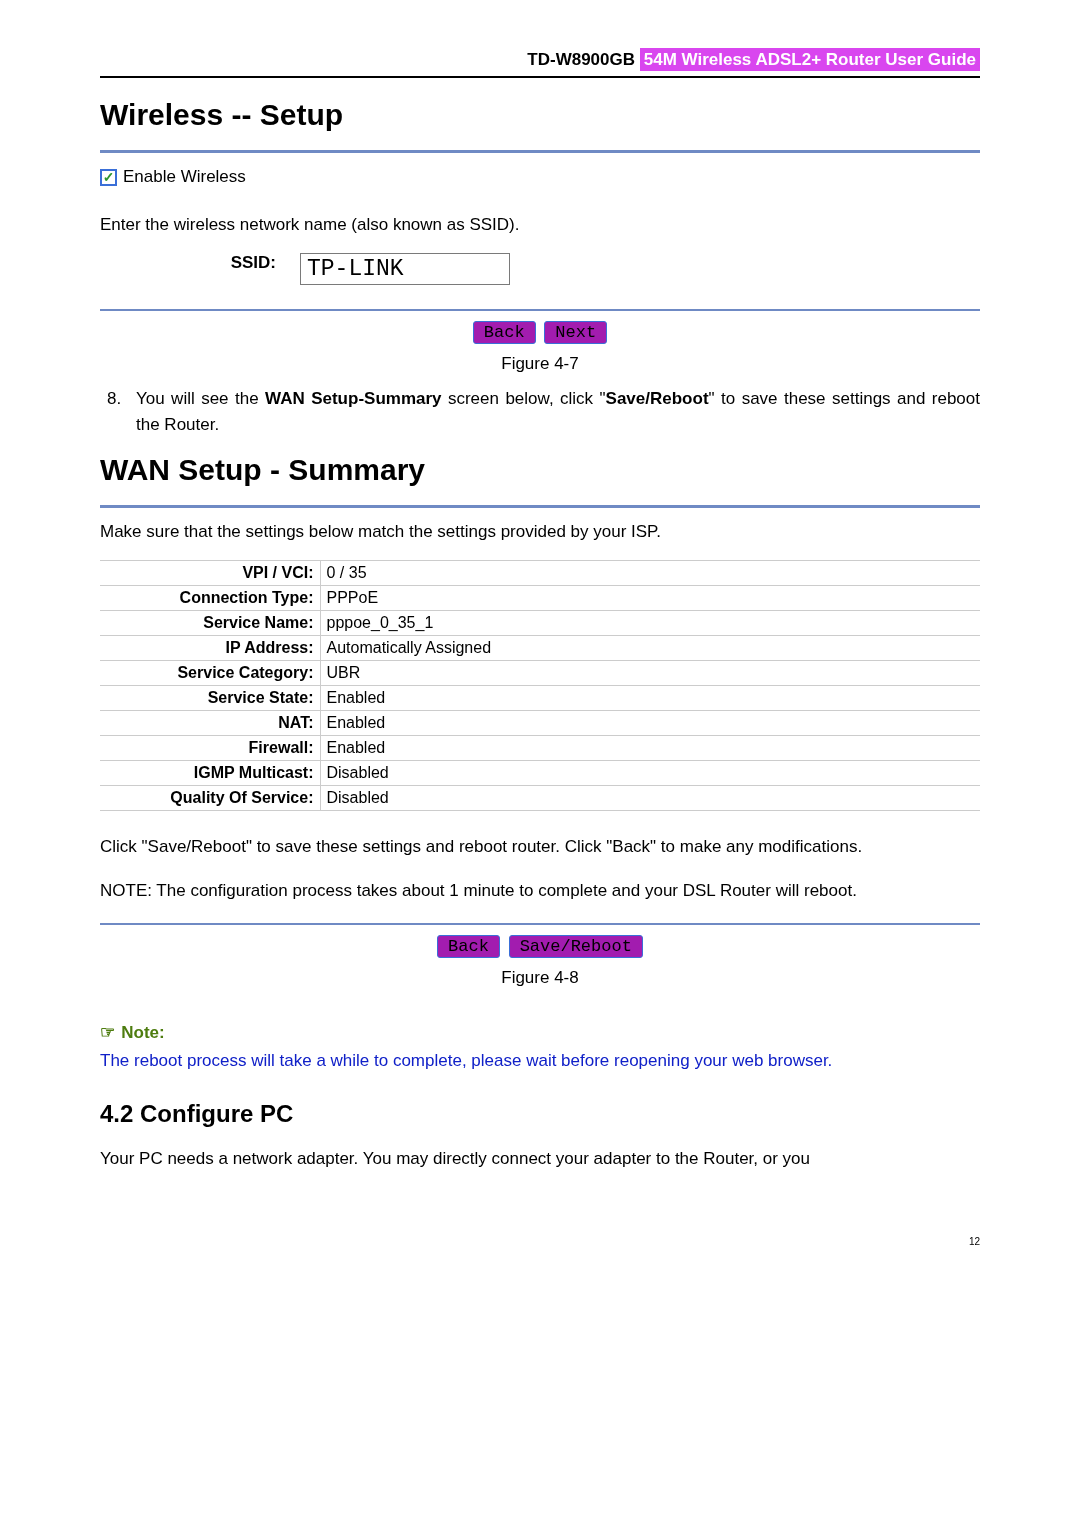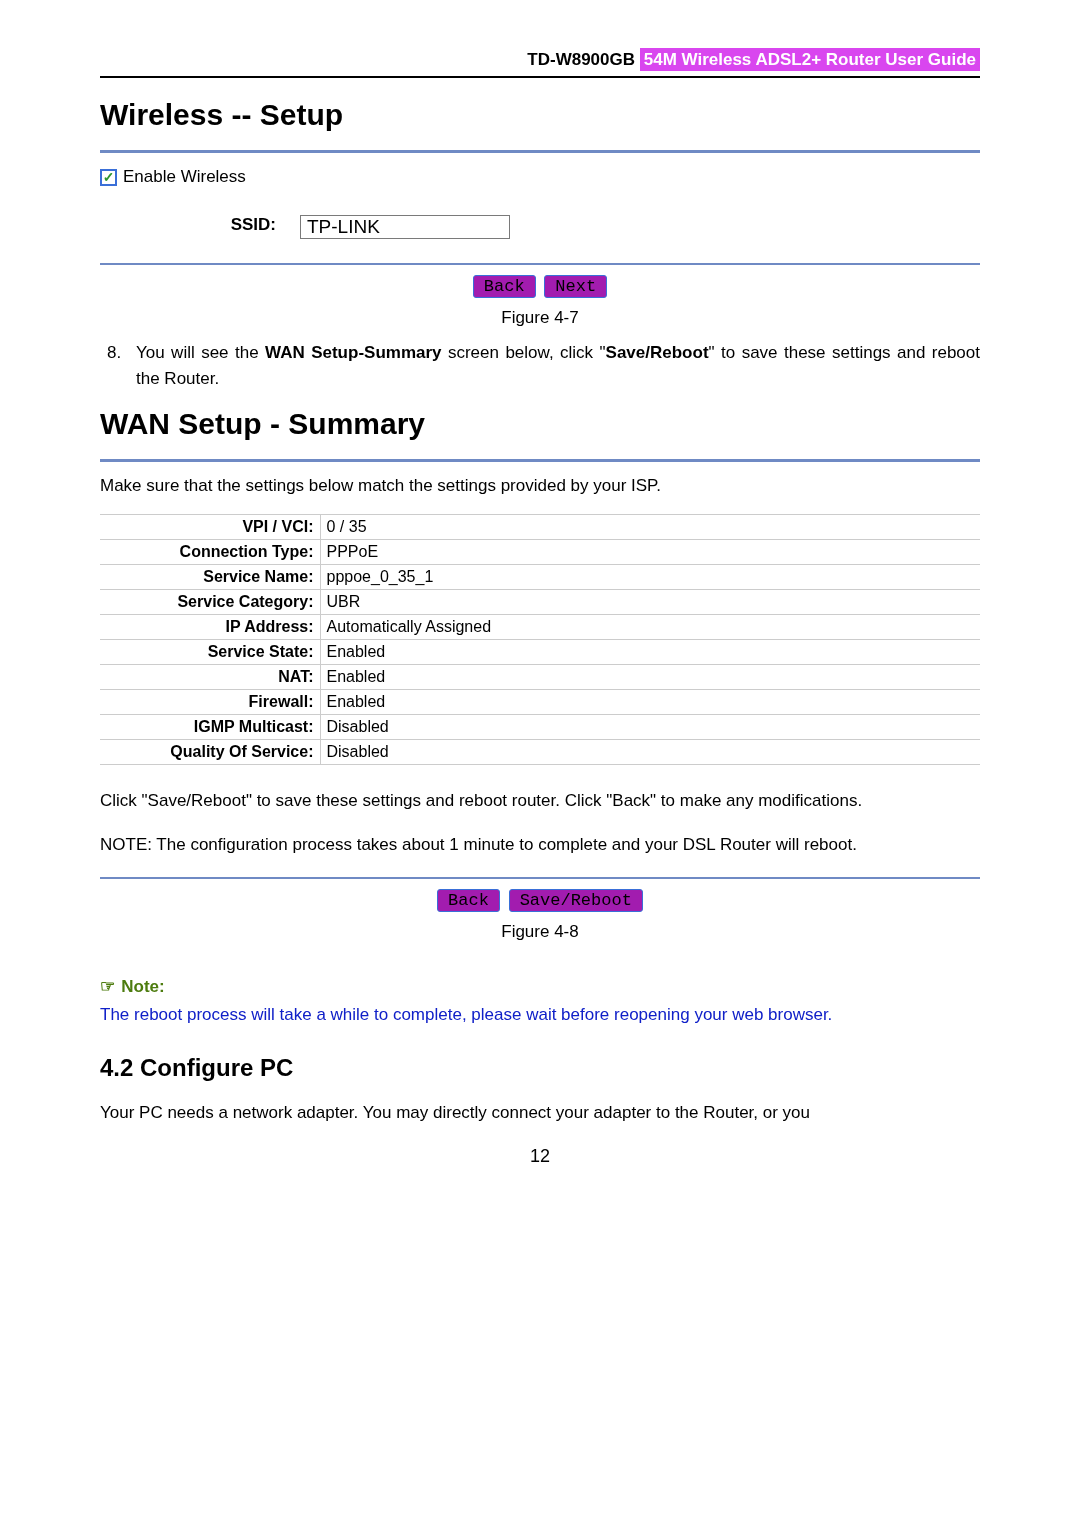--- a/index.html
+++ b/index.html
@@ -69,26 +69,26 @@
     align-items: flex-start;
     margin: 18px 0 24px 0;
   }
   .form-label {
     width: 200px;
     text-align: right;
     font-weight: bold;
     padding-right: 24px;
   }
   .text-input {
-    font-family: Liberation Sans, sans-serif;
-    font-size: 19px;
+    font-family: Liberation Mono, monospace;
+    font-size: 23px;
     border: 1px solid #7a7a7a;
     padding: 2px 6px;
     width: 210px;
-    height: 24px;
+    height: 32px;
   }
   .btn-row {
     text-align: center;
     margin: 8px 0 10px 0;
   }
   .btn {
     font-family: "Courier New", monospace;
     font-size: 17px;
     border: 1px solid #3a6fd8;
     padding: 1px 10px;
@@ -148,23 +148,23 @@
   h2.section {
     font-size: 24px;
     font-weight: bold;
     margin: 8px 0 18px 0;
   }
   .body-text {
     text-align: justify;
     line-height: 1.5;
   }
   .page-num {
-    text-align: center;
-    font-size: 18px;
-    margin-top: 20px;
+    text-align: right;
+    font-size: 10px;
+    margin-top: 64px;
   }
   .desc-text { margin-bottom: 18px; }
   .instr { margin: 6px 0 20px 0; line-height: 1.4; }
 </style>
 </head>
 <body>
 
 <div class="header-line">
   <span class="header-left">TD-W8900GB</span>
   <span class="header-right">54M  Wireless  ADSL2+  Router  User  Guide</span>
@@ -172,20 +172,21 @@
 
 <div class="panel">
   <div class="panel-title">Wireless -- Setup</div>
   <hr class="sep">
 
   <div class="checkbox-row">
     <span class="cb">✓</span>
     <span>Enable Wireless</span>
   </div>
 
+  <div class="desc-text">Enter the wireless network name (also known as SSID).</div>
 
   <div class="form-row">
     <div class="form-label">SSID:</div>
     <input class="text-input" type="text" value="TP-LINK" style="">
   </div>
 
   <hr class="sep-thin">
   <div class="btn-row">
     <span class="btn">Back</span>
     <span class="btn">Next</span>
@@ -213,26 +214,26 @@
         </tr>
         <tr>
           <td class="k">Connection Type:</td>
           <td class="v">PPPoE</td>
         </tr>
         <tr>
           <td class="k">Service Name:</td>
           <td class="v">pppoe_0_35_1</td>
         </tr>
         <tr>
+          <td class="k">IP Address:</td>
+          <td class="v">Automatically Assigned</td>
+        </tr>
+        <tr>
           <td class="k">Service Category:</td>
           <td class="v">UBR</td>
-        </tr>
-        <tr>
-          <td class="k">IP Address:</td>
-          <td class="v">Automatically Assigned</td>
         </tr>
         <tr>
           <td class="k">Service State:</td>
           <td class="v">Enabled</td>
         </tr>
         <tr>
           <td class="k">NAT:</td>
           <td class="v">Enabled</td>
         </tr>
         <tr>

